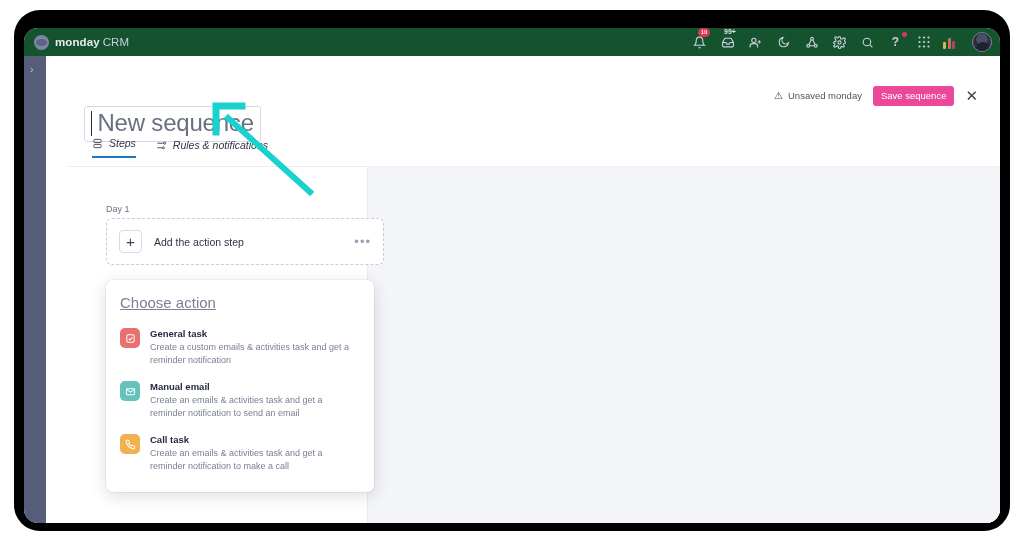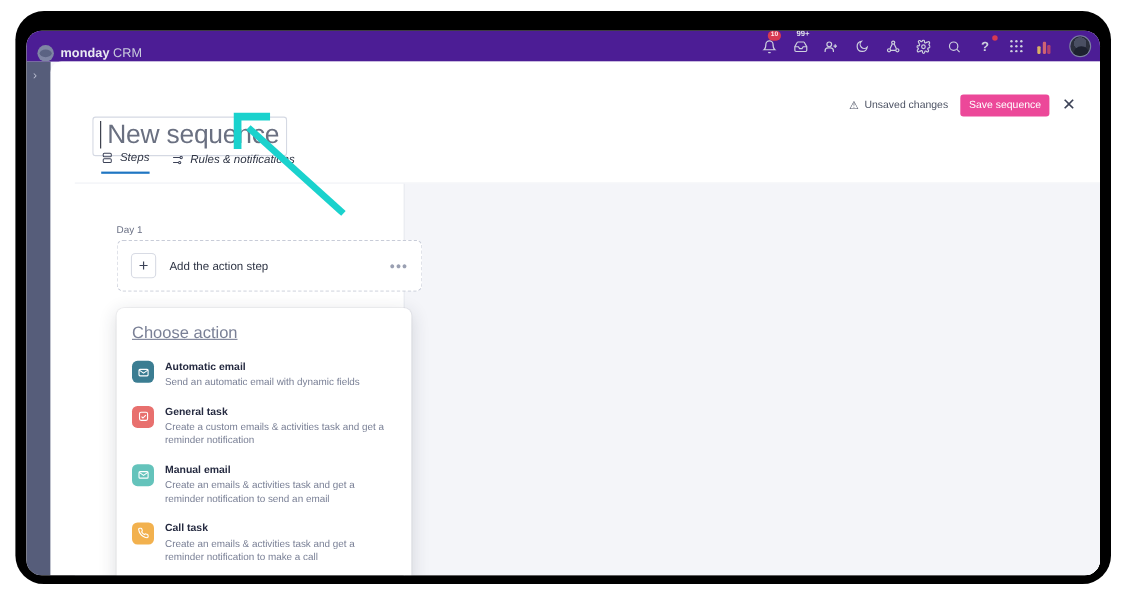--- a/index.html
+++ b/index.html
@@ -17,21 +17,21 @@
     background: #000000; border-radius: 26px;
   }
   #device {
     position: absolute; left: 24px; top: 28px; width: 976px; height: 495px;
     border-radius: 14px; overflow: hidden; background: #f6f7fb;
   }
 
   
   #topbar {
     position: absolute; left: 0; top: 0; width: 976px; height: 28px;
-    background: #4c1d95; display: flex; align-items: flex-end;
+    background: #14532d; display: flex; align-items: center;
   }
   #topbar-left { display: flex; align-items: center; padding-left: 10px; gap: 6px; }
   .logo-dot {
     width: 15px; height: 15px; border-radius: 50%;
     background: #7f86a4; position: relative; overflow: hidden;
   }
   .logo-dot::before {
     content:""; position:absolute; left:2px; top:4px; width:11px; height:7px;
     border-radius: 50%; background:#5b6383;
   }
@@ -301,21 +301,21 @@
       </div>
 
       <div id="title-wrap">
         <span id="title-caret"></span>
         <span id="seq-title" title="New sequence">New sequence</span>
       </div>
 
       <div id="hdr-right">
         <span id="unsaved">
           <span class="warn">⚠</span>
-          <span>Unsaved changes</span>
+          <span>Unsaved monday</span>
         </span>
         <button id="save-btn">Save sequence</button>
         <span id="close-x">✕</span>
       </div>
 
       <div id="tabs">
         <div class="tab active">
           <span class="tab-ico">
             <svg width="11" height="11" viewBox="0 0 24 24" fill="none" stroke="currentColor" stroke-width="2">
               <rect x="4" y="3" width="16" height="7" rx="2"></rect>
@@ -348,32 +348,20 @@
 
         <div id="step-card">
           <span id="plus-box">+</span>
           <span id="step-text">Add the action step</span>
           <span id="step-dots">•••</span>
         </div>
 
         <div id="popover">
           <div id="popover-title">Choose action</div>
 
-          <div class="action">
-            <span class="act-ico" style="background:#3b7d92;">
-              <svg width="11" height="11" viewBox="0 0 24 24" fill="none" stroke="currentColor" stroke-width="2.2">
-                <rect x="3" y="6" width="18" height="13" rx="2"></rect>
-                  <path d="M3.5 7.5 12 13.5l8.5-6"></path>
-              </svg>
-            </span>
-            <span class="act-body">
-              <span class="act-title" style="display:block">Automatic email</span>
-              <span class="act-desc" style="display:block">Send an automatic email with dynamic fields</span>
-            </span>
-          </div>
 
           <div class="action">
             <span class="act-ico" style="background:#e8706e;">
               <svg width="11" height="11" viewBox="0 0 24 24" fill="none" stroke="currentColor" stroke-width="2.2">
                 <rect x="4" y="4" width="16" height="16" rx="3"></rect>
                   <path d="M8 12.5l2.8 2.8L16.5 9.5"></path>
               </svg>
             </span>
             <span class="act-body">
               <span class="act-title" style="display:block">General task</span>

